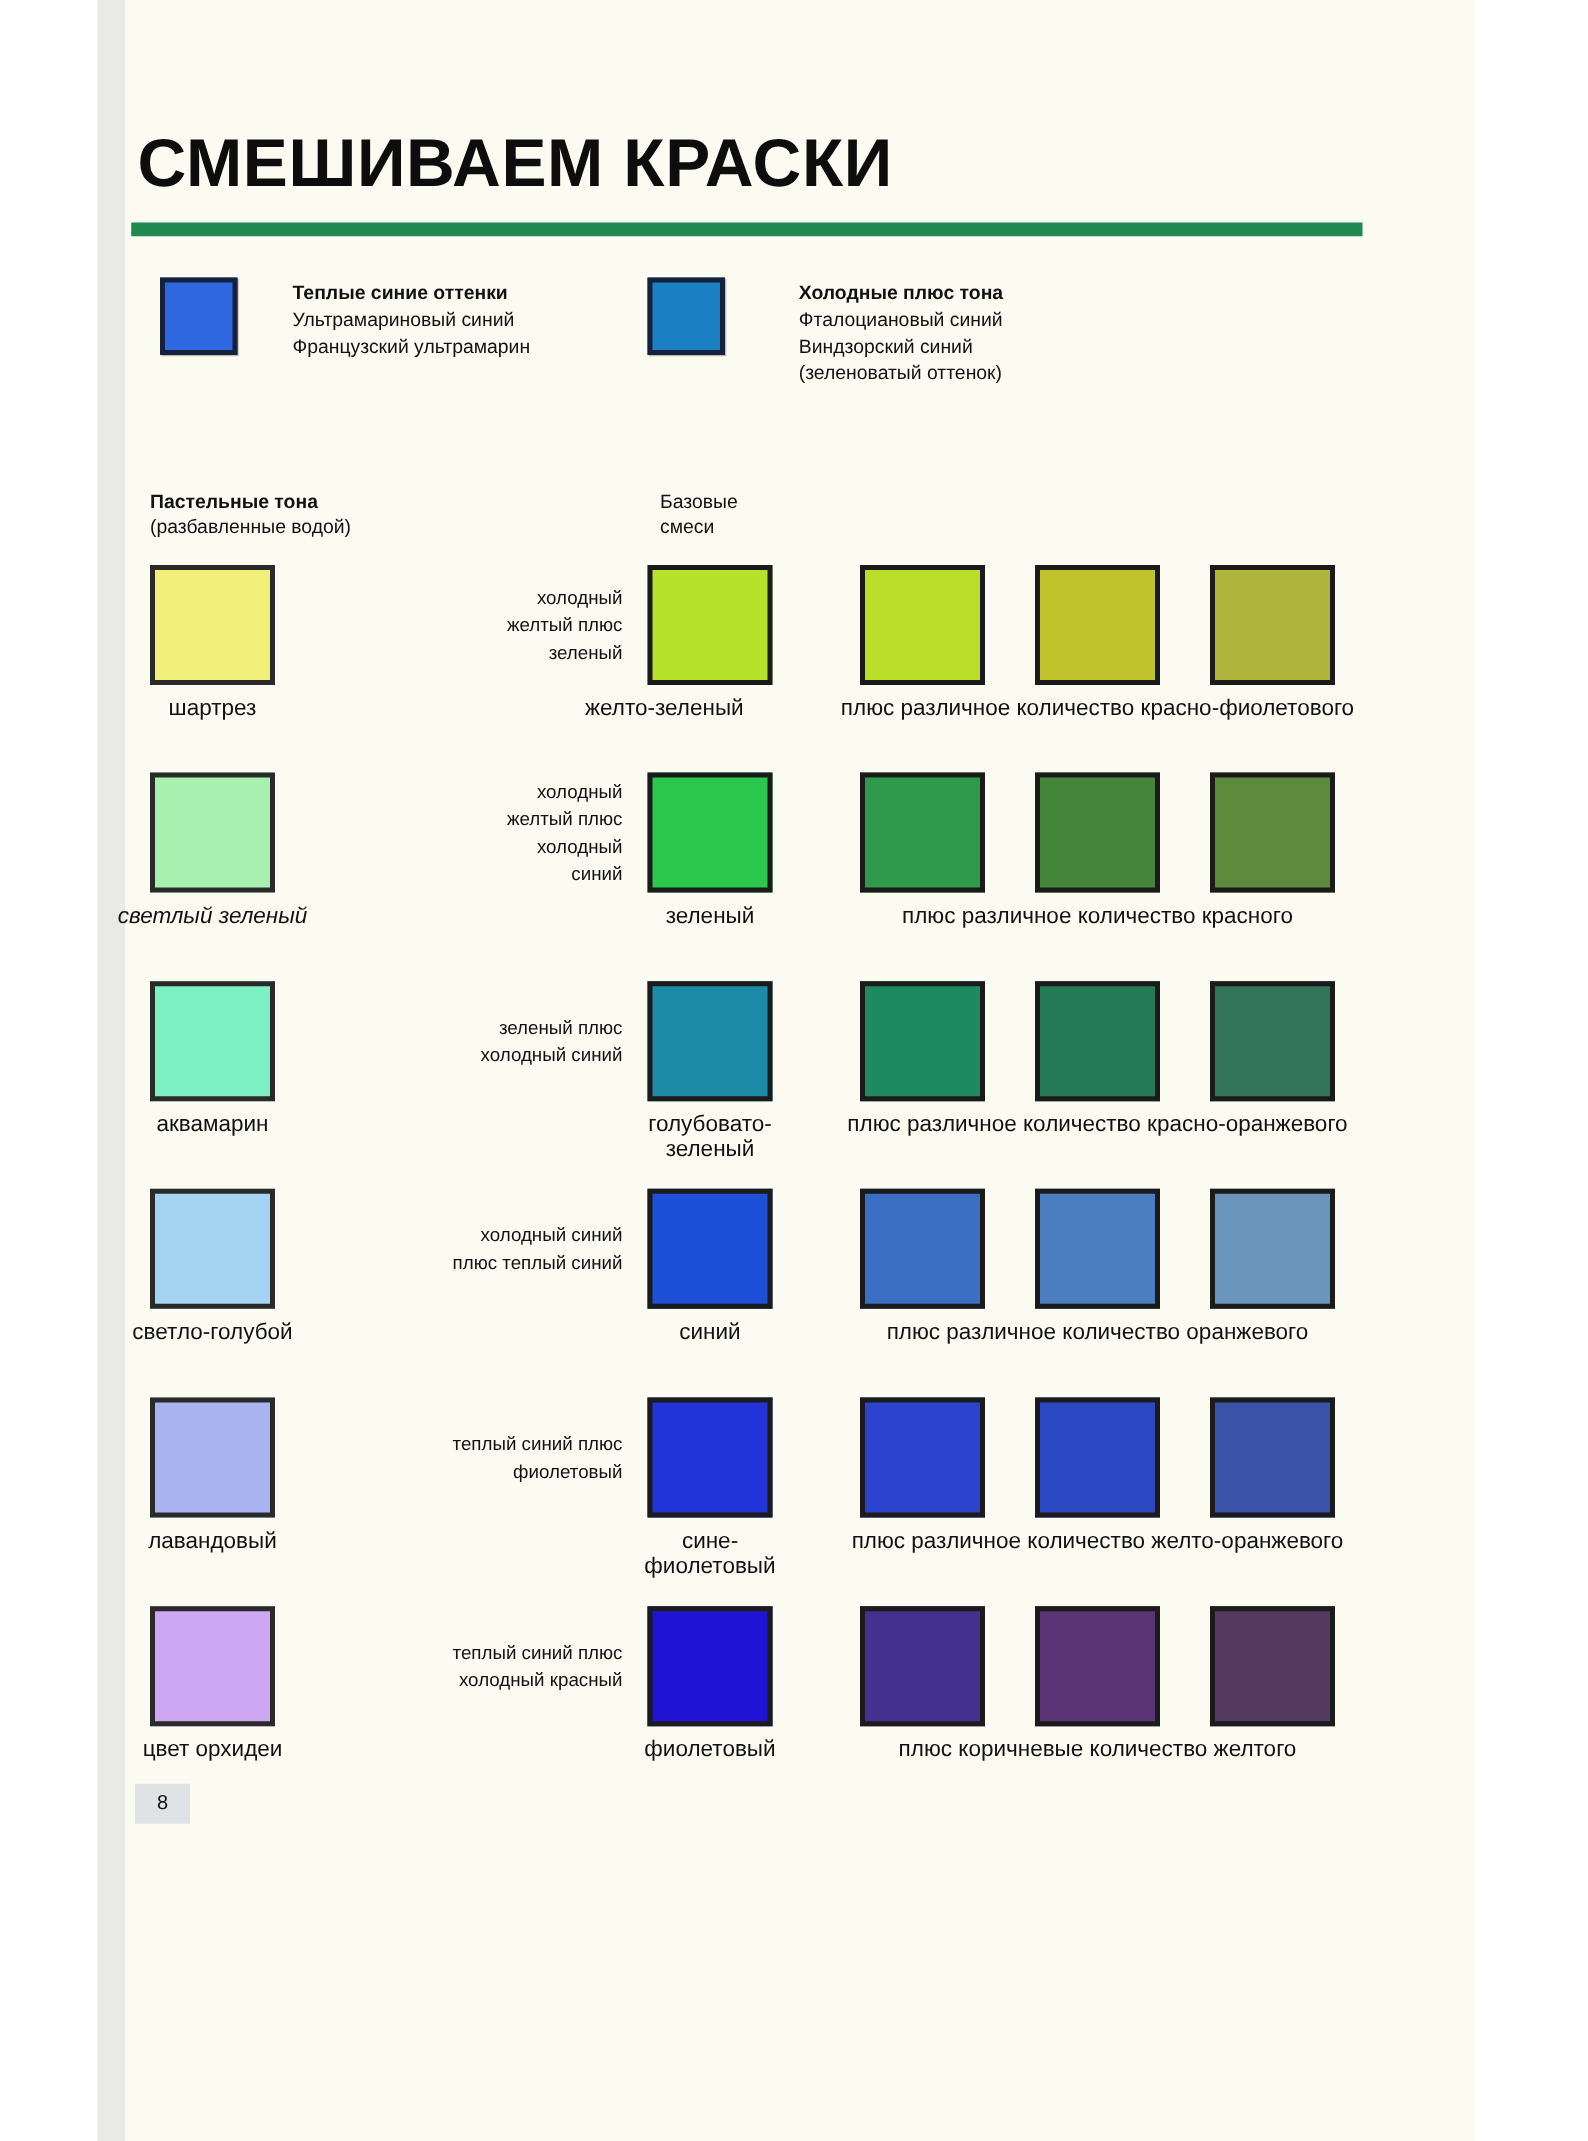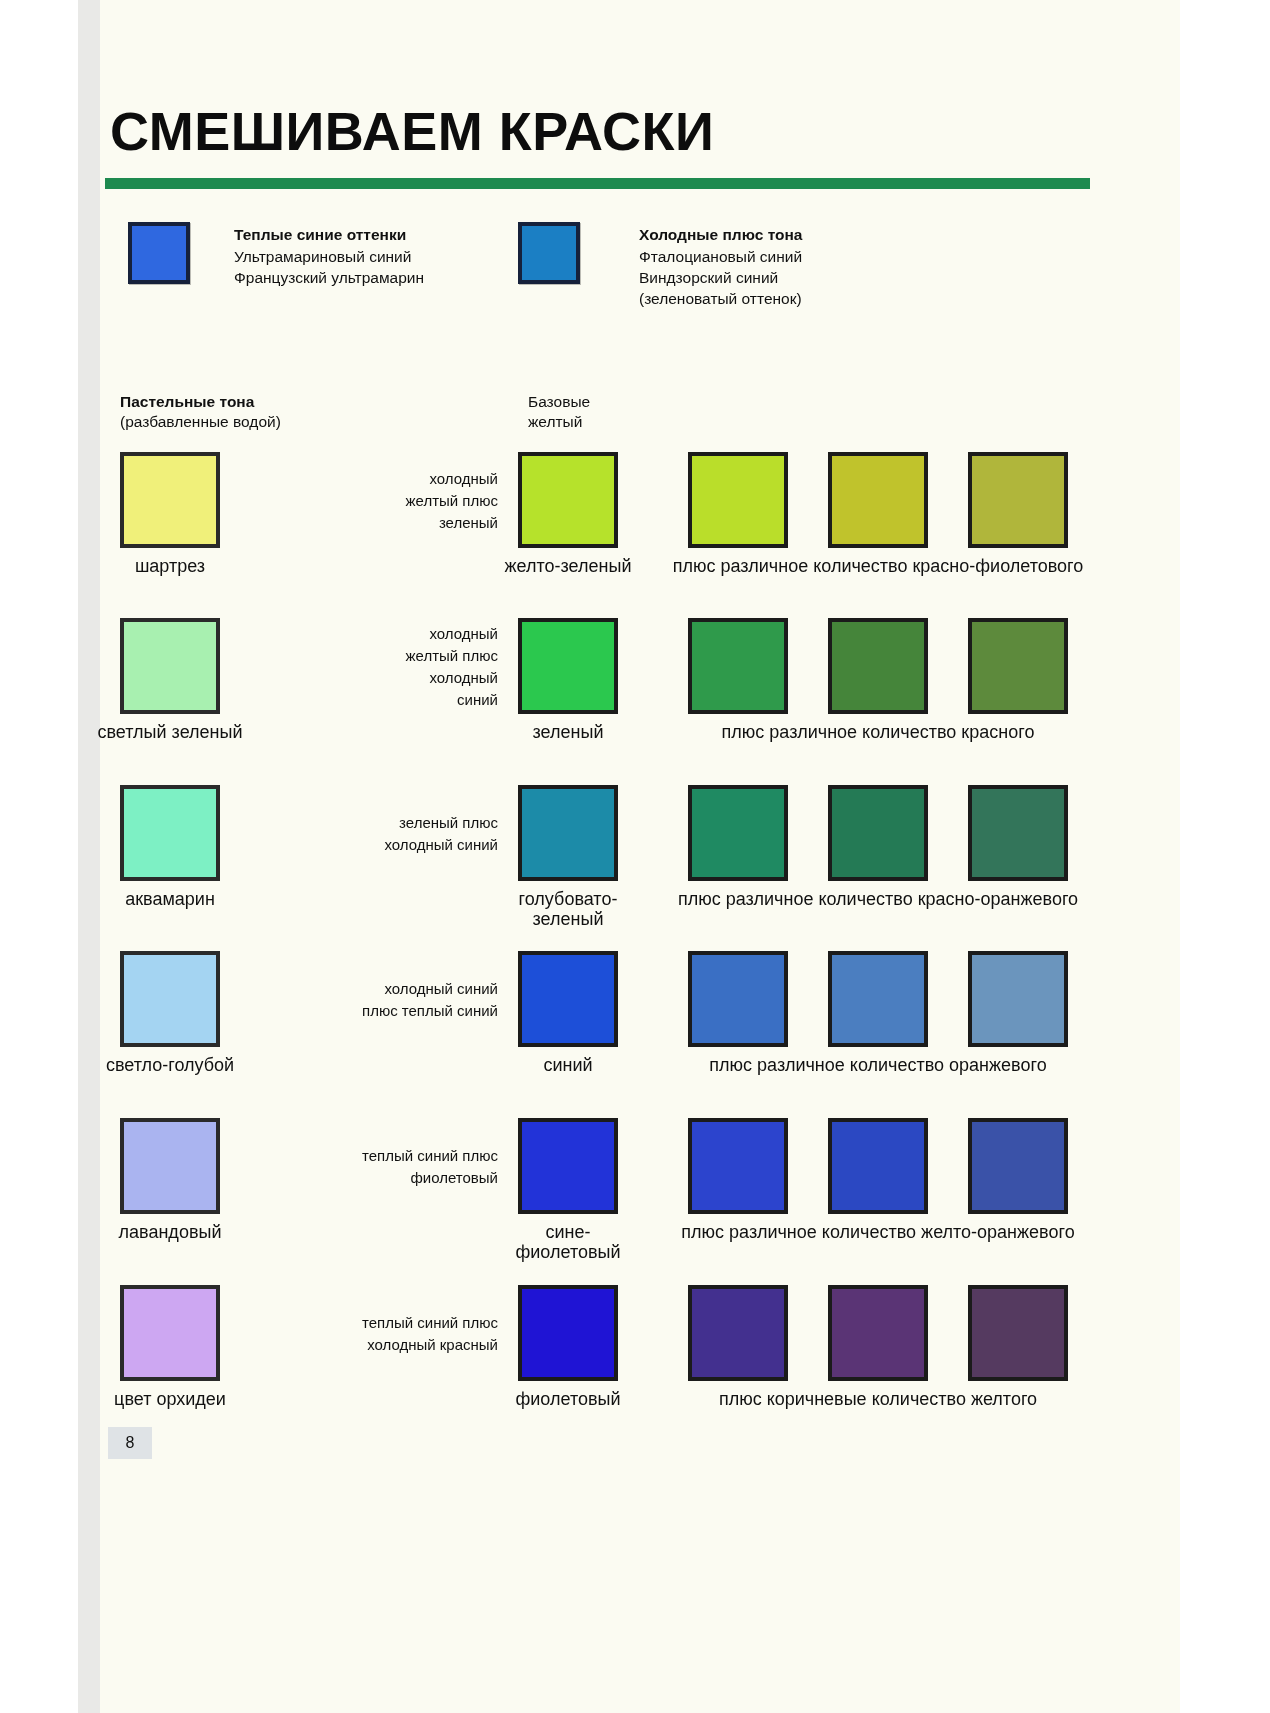--- a/index.html
+++ b/index.html
@@ -163,41 +163,41 @@
       <div>Виндзорский синий</div>
       <div>(зеленоватый оттенок)</div>
     </div>
 
     <div class="colhead" style="left:20px; top:392px;">
       <span class="b">Пастельные тона</span>
       <span class="n">(разбавленные водой)</span>
     </div>
     <div class="colhead" style="left:428px; top:392px;">
       <span class="n">Базовые</span>
-      <span class="n">желтый</span>
+      <span class="n">смеси</span>
     </div>
 
     <div id="rows">
         <div class="sw pastel" style="left: 20px; top: 452px; background: rgb(240, 240, 122);"></div>
         <div class="caption c" style="left: -30px; top: 556px; width: 200px; text-align: center;">шартрез</div>
         <div class="mixlabel" style="left: 98px; top: 468px; width: 300px;">
           <div>холодный</div>
           <div>желтый плюс</div>
           <div>зеленый</div>
         </div>
         <div class="sw" style="left: 418px; top: 452px; background: rgb(182, 226, 43);"></div>
-        <div class="caption" style="left: 368px; top: 556px; width: 200px; text-align: center;">
+        <div class="caption" style="left: 368px; top: 556px; width: 200px; text-align: left;">
           <div>желто-зеленый</div>
         </div>
         <div class="sw" style="left: 588px; top: 452px; background: rgb(186, 222, 42);"></div>
         <div class="sw" style="left: 728px; top: 452px; background: rgb(192, 195, 44);"></div>
         <div class="sw" style="left: 868px; top: 452px; background: rgb(176, 182, 59);"></div>
         <div class="caption" style="left: 548px; top: 556px; width: 460px; text-align: center;">плюс различное количество красно-фиолетового</div>
         <div class="sw pastel" style="left: 20px; top: 618px; background: rgb(168, 240, 176);"></div>
-        <div class="caption c" style="left: -30px; top: 722px; width: 200px; text-align: center;">светлый зеленый</div>
+        <div class="caption c" style="left: -30px; top: 722px; width: 200px; text-align: center; font-style: italic;">светлый зеленый</div>
         <div class="mixlabel" style="left: 98px; top: 623px; width: 300px;">
           <div>холодный</div>
           <div>желтый плюс</div>
           <div>холодный</div>
           <div>синий</div>
         </div>
         <div class="sw" style="left: 418px; top: 618px; background: rgb(43, 200, 78);"></div>
         <div class="caption" style="left: 368px; top: 722px; width: 200px; text-align: center;">
           <div>зеленый</div>
         </div>

